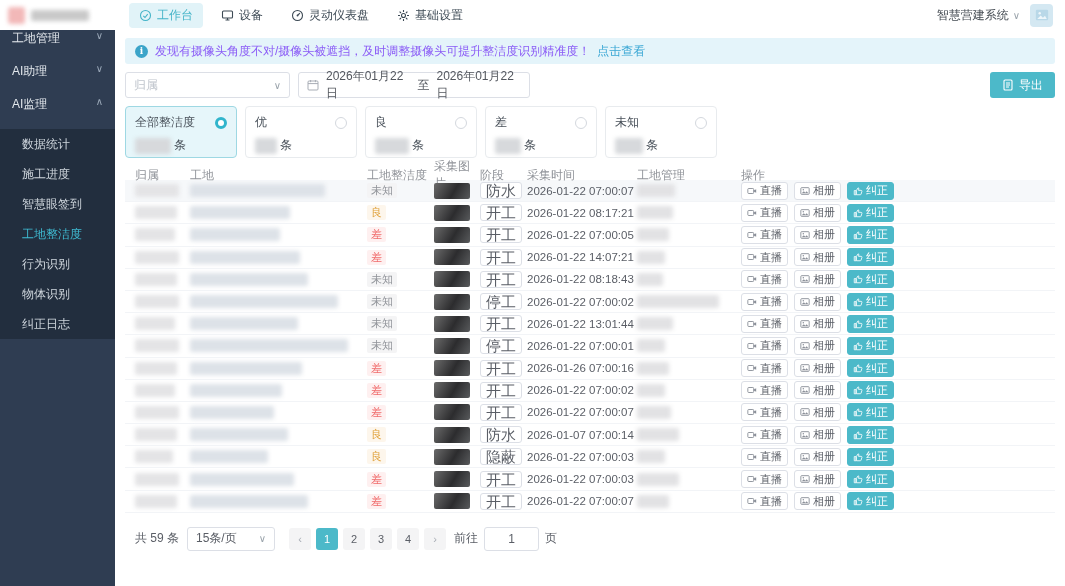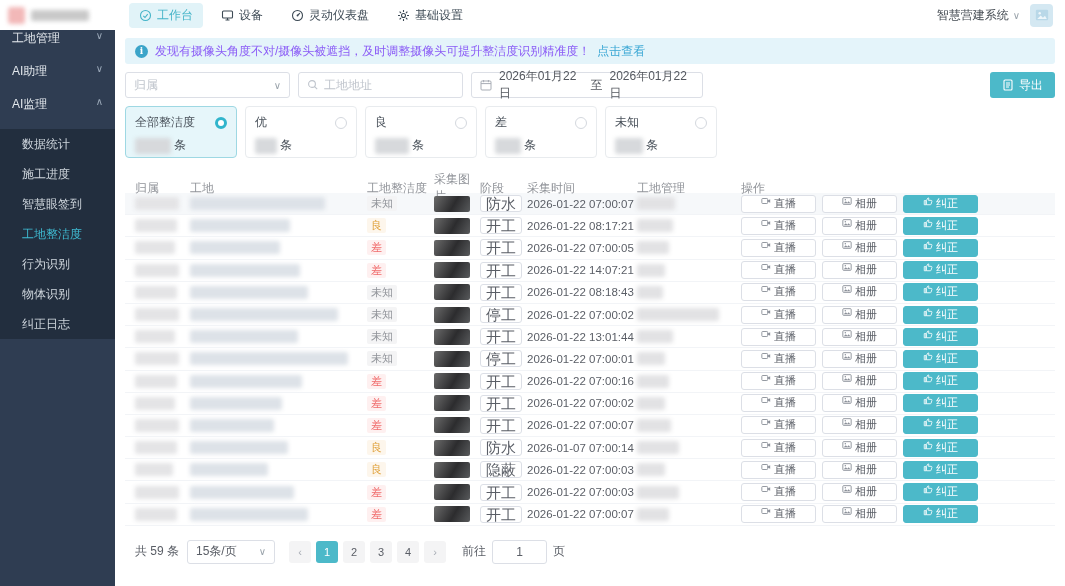--- a/index.html
+++ b/index.html
@@ -44,21 +44,21 @@
   .fake-select { width:165px; justify-content:space-between; cursor:pointer; }
   .fake-input { width:165px; gap:5px; }
   .fake-input input { border:none; outline:none; width:120px; font-size:12px; font-family:inherit; color:#606266; }
   .fake-input input::placeholder { color:#bfc4cc; }
   .date-range { width:232px; gap:7px; color:#53575e; cursor:pointer; }
   .date-range .to { color:#53575e; }
   .sicon svg, .cal-icon svg { width:12px; height:12px; display:block; }
   .export-btn { margin-left:auto; height:26px; background:#4cb9c9; color:#fff; border:none; border-radius:3px; padding:0 12px; display:flex; align-items:center; gap:5px; font-size:12px; cursor:pointer; font-family:inherit; }
   .export-btn svg { width:12px; height:12px; }
 
-  .cards { display:flex; gap:8px; margin-bottom:13px; }
+  .cards { display:flex; gap:8px; }
   .card { width:112px; height:52px; border:1px solid #e8ebee; border-radius:4px; padding:7px 9px; cursor:pointer; background:#fff; }
   .card.selected { background:#e6f6fa; border-color:#9ed8e3; }
   .card-top { display:flex; align-items:center; justify-content:space-between; color:#49515a; margin-bottom:6px; }
   .radio { width:12px; height:12px; border-radius:50%; border:1px solid #d4d8de; background:#fff; flex:0 0 12px; }
   .card.selected .radio { border:3.5px solid #31b5cc; }
   .card-count { display:flex; align-items:center; gap:3px; color:#49515a; }
   .redact { display:inline-block; height:13px; border-radius:2px; background:#dfe1e4; filter:blur(2px); }
   .count-redact { height:16px; background:#d7d9dc; }
 
   
@@ -71,33 +71,33 @@
   .redact.site { background:#dde2e8; }
   .redact.mgr { background:#e2e2e4; }
   .badge { font-size:11px; padding:1px 4px; border-radius:2px; line-height:13px; }
   .lv-unknown { background:#f4f4f5; color:#909399; }
   .lv-good { background:#fdf6ec; color:#e0a23c; }
   .lv-bad { background:#fef0f0; color:#f06c6c; }
   .thumb { width:36px; height:16px; border-radius:2px; background:linear-gradient(120deg,#6b6b6b,#2c2c2e 55%,#585a5c); cursor:pointer; }
   .stage { font-size:15px; border:1px solid #dcdfe6; border-radius:3px; padding:0 5px; line-height:15px; color:#5a5e66; background:#fff; }
   .time { color:#5a5e66; font-size:11.5px; }
   .actions { gap:6px; }
-  .btn-outline, .btn-solid { height:18px; border-radius:3px; font-size:11px; display:inline-flex; align-items:flex-start; gap:3px; padding:0 19px; cursor:pointer; font-family:inherit; }
+  .btn-outline, .btn-solid { height:18px; border-radius:3px; font-size:11px; display:inline-flex; align-items:center; gap:3px; padding:0 5px; cursor:pointer; font-family:inherit; }
   .btn-outline { background:#fff; border:1px solid #dcdfe6; color:#5a5e66; }
   .btn-solid { background:#4cb9c9; border:1px solid #4cb9c9; color:#fff; }
   .bicon svg { width:10px; height:10px; display:block; }
 
   
   .pagination { display:flex; align-items:center; gap:8px; margin-top:14px; padding-left:10px; color:#5a5e66; }
   .psize { width:88px; height:24px; border:1px solid #dcdfe6; border-radius:3px; display:flex; align-items:center; justify-content:space-between; padding:0 8px; color:#5a5e66; cursor:pointer; }
   .pager { display:flex; align-items:center; gap:5px; margin-left:6px; }
   .pbtn { min-width:22px; height:22px; border-radius:3px; background:#f4f4f5; color:#5a5e66; display:flex; align-items:center; justify-content:center; cursor:pointer; font-size:11px; }
   .pbtn.active { background:#4cb9c9; color:#fff; }
   .parrow { color:#a8adb5; }
-  .goto { display:flex; align-items:center; gap:6px; margin-left:8px; }
+  .goto { display:flex; align-items:center; gap:6px; margin-left:0; }
   .goto input { width:55px; height:24px; border:1px solid #dcdfe6; border-radius:3px; text-align:center; font-family:inherit; font-size:12px; color:#5a5e66; outline:none; }
 </style>
 </head>
 <body>
 
 <div class="topbar">
   <div class="logo-zone">
     <span class="logo-mark"></span>
     <span class="logo-text"></span>
   </div>
@@ -193,29 +193,20 @@
     <span class="info-icon">i</span>
     <span class="alert-text">发现有摄像头角度不对/摄像头被遮挡，及时调整摄像头可提升整洁度识别精准度！</span>
     <span class="alert-link">点击查看</span>
   </div>
 
   <div class="filter-row">
     <div class="fake-select">
       <span>归属</span>
       <span class="chev">∨</span>
     </div>
-    <div class="fake-input">
-      <span class="sicon">
-        <svg viewBox="0 0 12 12">
-            <circle cx="5" cy="5" r="3.4" fill="none" stroke="#bfc4cc" stroke-width="1.1"></circle>
-            <path d="M7.6 7.6l2.6 2.6" stroke="#bfc4cc" stroke-width="1.1"></path>
-          </svg>
-      </span>
-      <input placeholder="工地地址" style="">
-    </div>
     <div class="date-range">
       <span class="cal-icon">
         <svg viewBox="0 0 12 12">
             <rect x="1" y="2" width="10" height="9" rx="1" fill="none" stroke="#a8adb5" stroke-width="1"></rect>
             <path d="M1 4.6h10M3.6 1v2.2M8.4 1v2.2" stroke="#a8adb5" stroke-width="1"></path>
           </svg>
       </span>
       <span>2026年01月22日</span>
       <span class="to">至</span>
       <span>2026年01月22日</span>
@@ -703,21 +694,21 @@
           </div>
     <div class="td">
             <span class="badge lv-bad">差</span>
           </div>
     <div class="td">
             <span class="thumb"></span>
           </div>
     <div class="td">
             <span class="stage">开工</span>
           </div>
-    <div class="td time">2026-01-22 07:00:16</div>
+    <div class="td time">2026-01-26 07:00:16</div>
     <div class="td">
             <span class="redact mgr" style="width: 32px;"></span>
           </div>
     <div class="td actions">
       <button class="btn-outline">
         <span class="bicon">
                 <svg viewBox="0 0 12 12">
                   <rect x="1" y="3" width="7" height="6" rx="1" fill="none" stroke="#8a8f98" stroke-width="1.1"></rect>
                   <path d="M8 5.4l3-1.6v4.4L8 6.6z" fill="#8a8f98"></path>
                 </svg>

